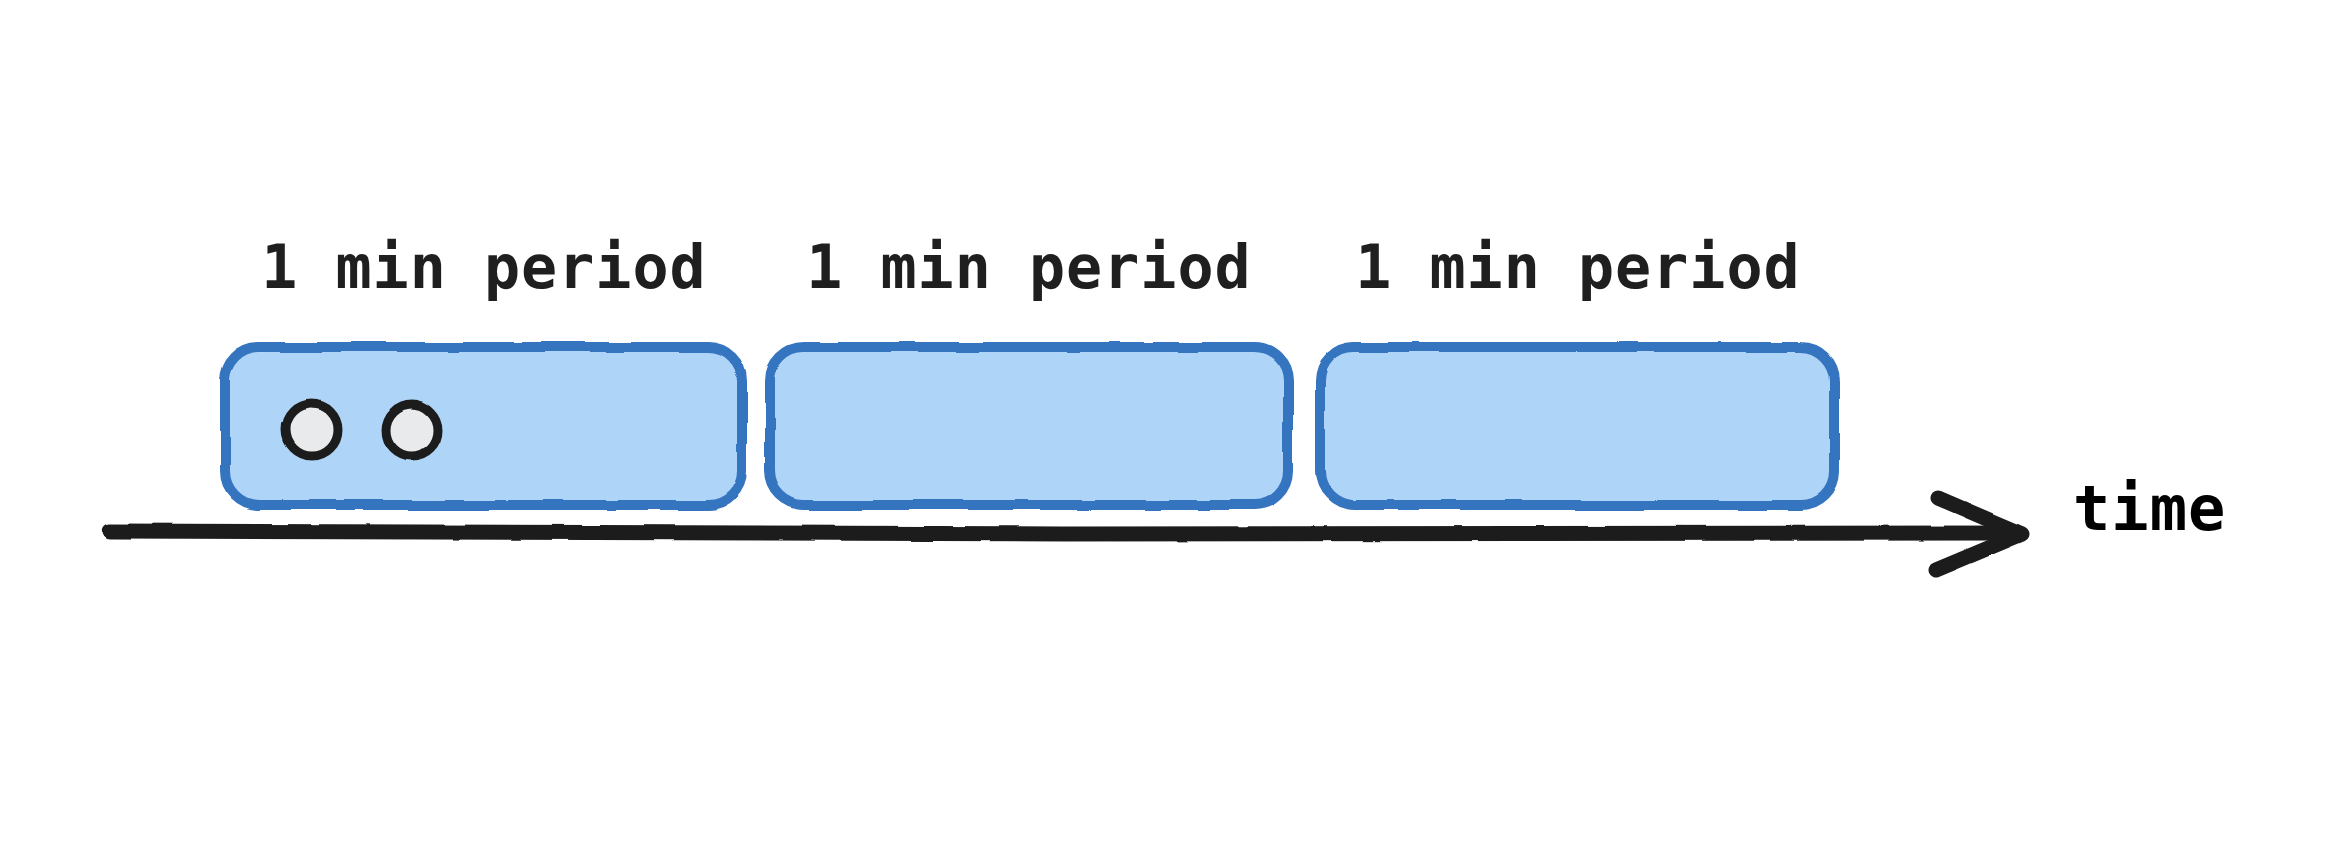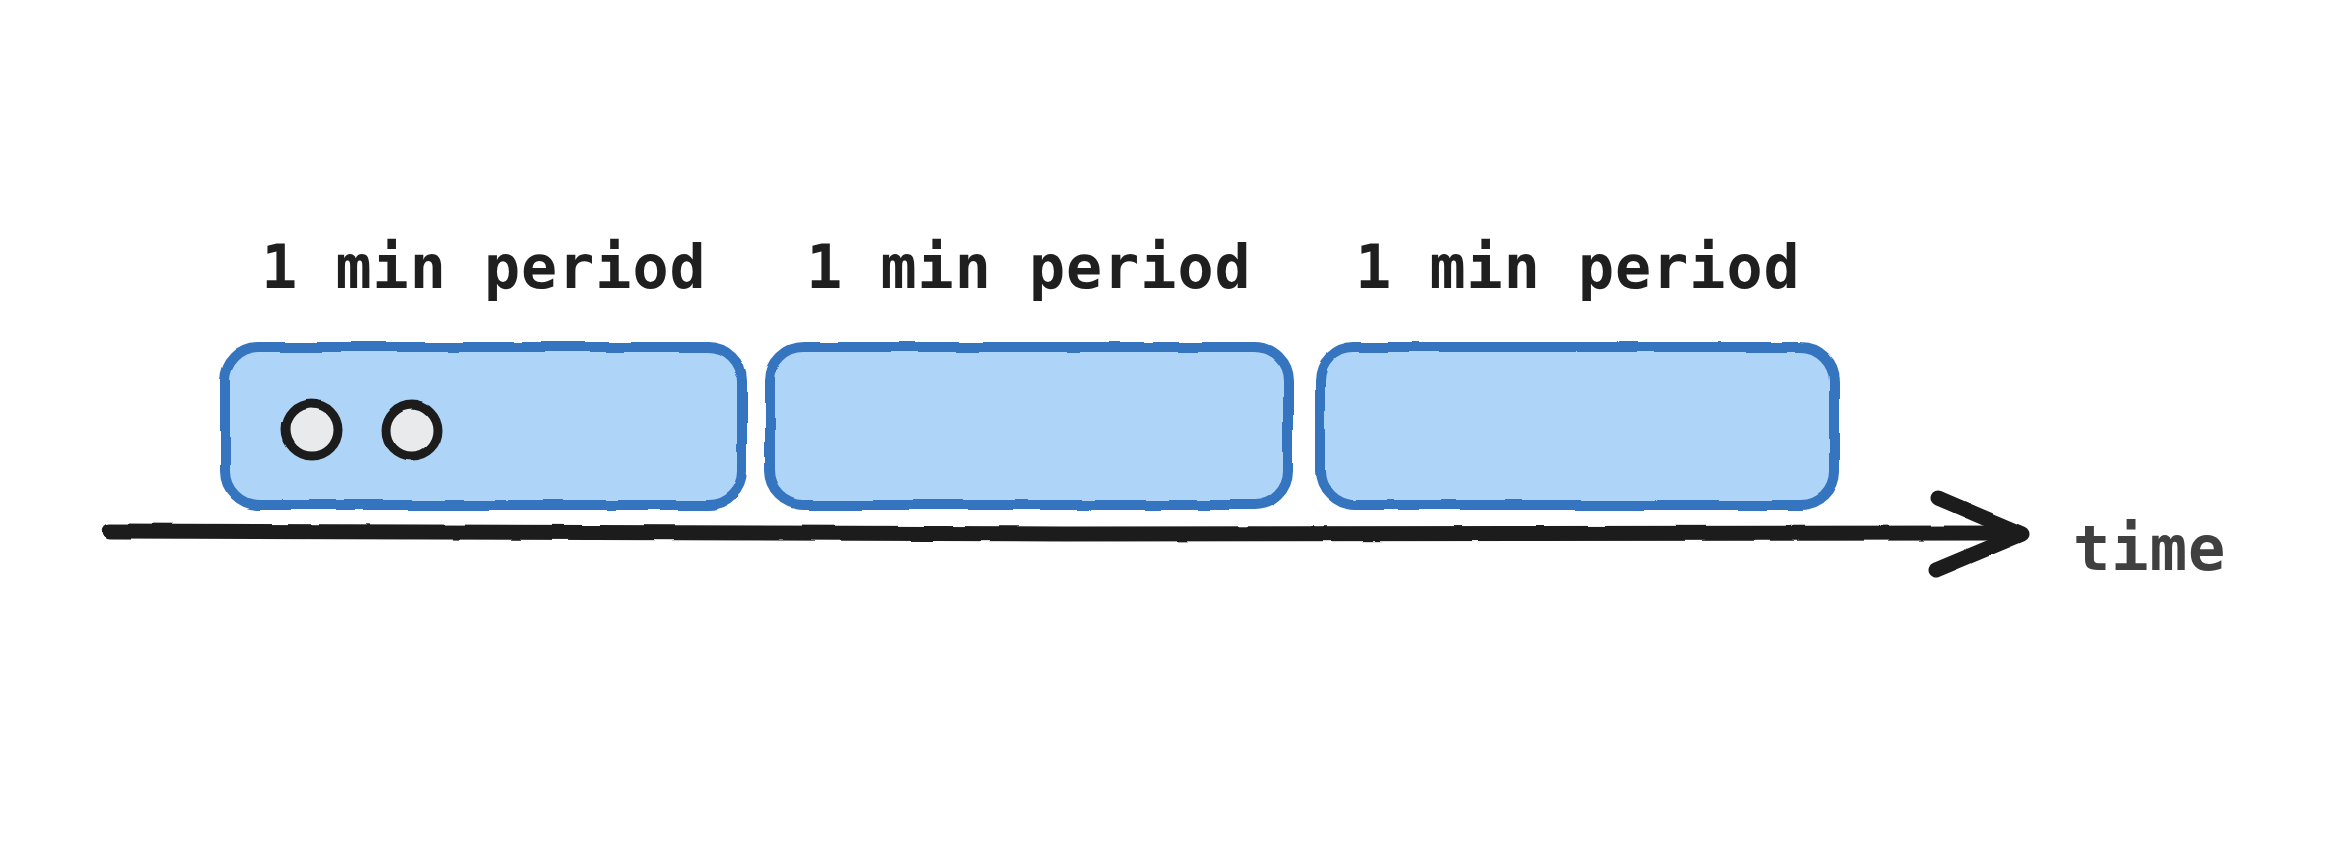--- a/index.html
+++ b/index.html
@@ -88,15 +88,15 @@
     </g>
 
   </svg>
 
   <div class="period-label" style="left: 184px; top: 232px; width: 600px; color: rgb(31, 31, 31);">1 min period</div>
 
   <div class="period-label" style="left: 729px; top: 232px; width: 600px; color: rgb(31, 31, 31);">1 min period</div>
 
   <div class="period-label" style="left: 1278px; top: 232px; width: 600px; color: rgb(31, 31, 31);">1 min period</div>
 
-  <div class="axis-label" style="left: 2073px; top: 512px; color: #404040;">time</div>
+  <div class="axis-label" style="left: 2073px; top: 472px; color: #000000;">time</div>
 
 </div>
 
 </body></html>

